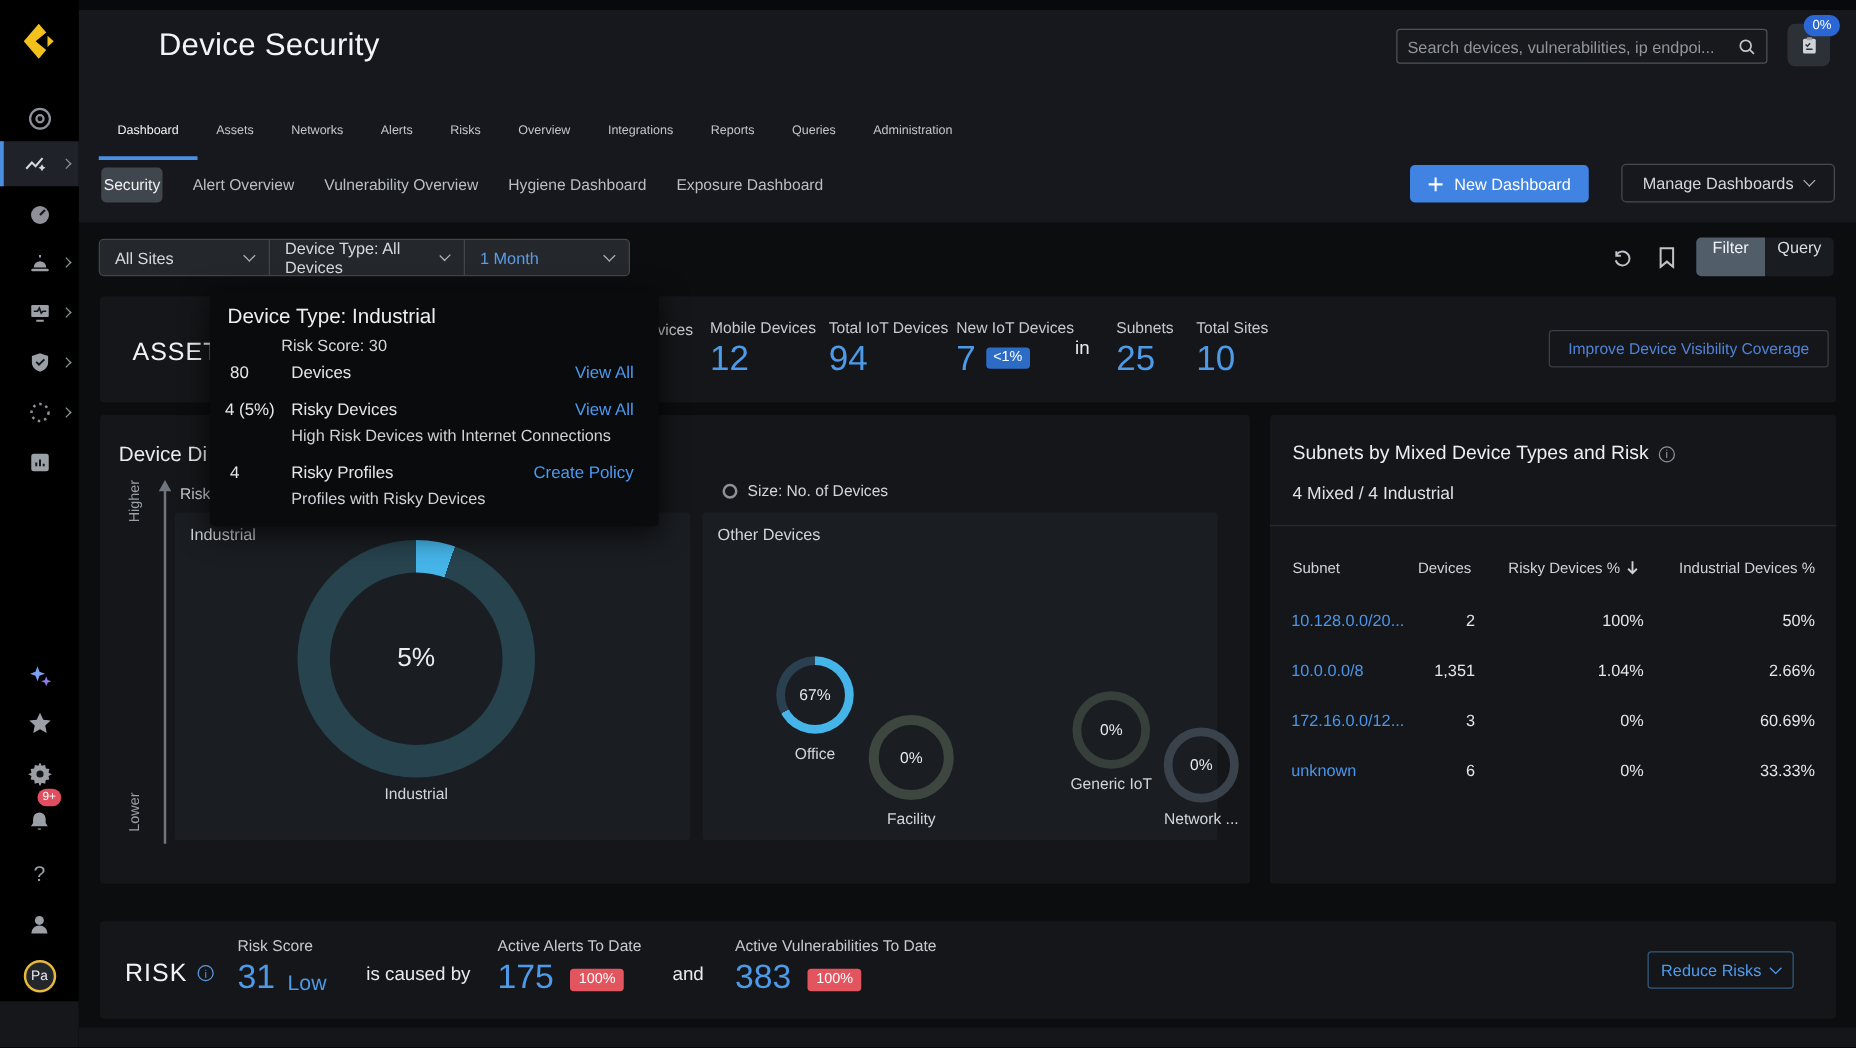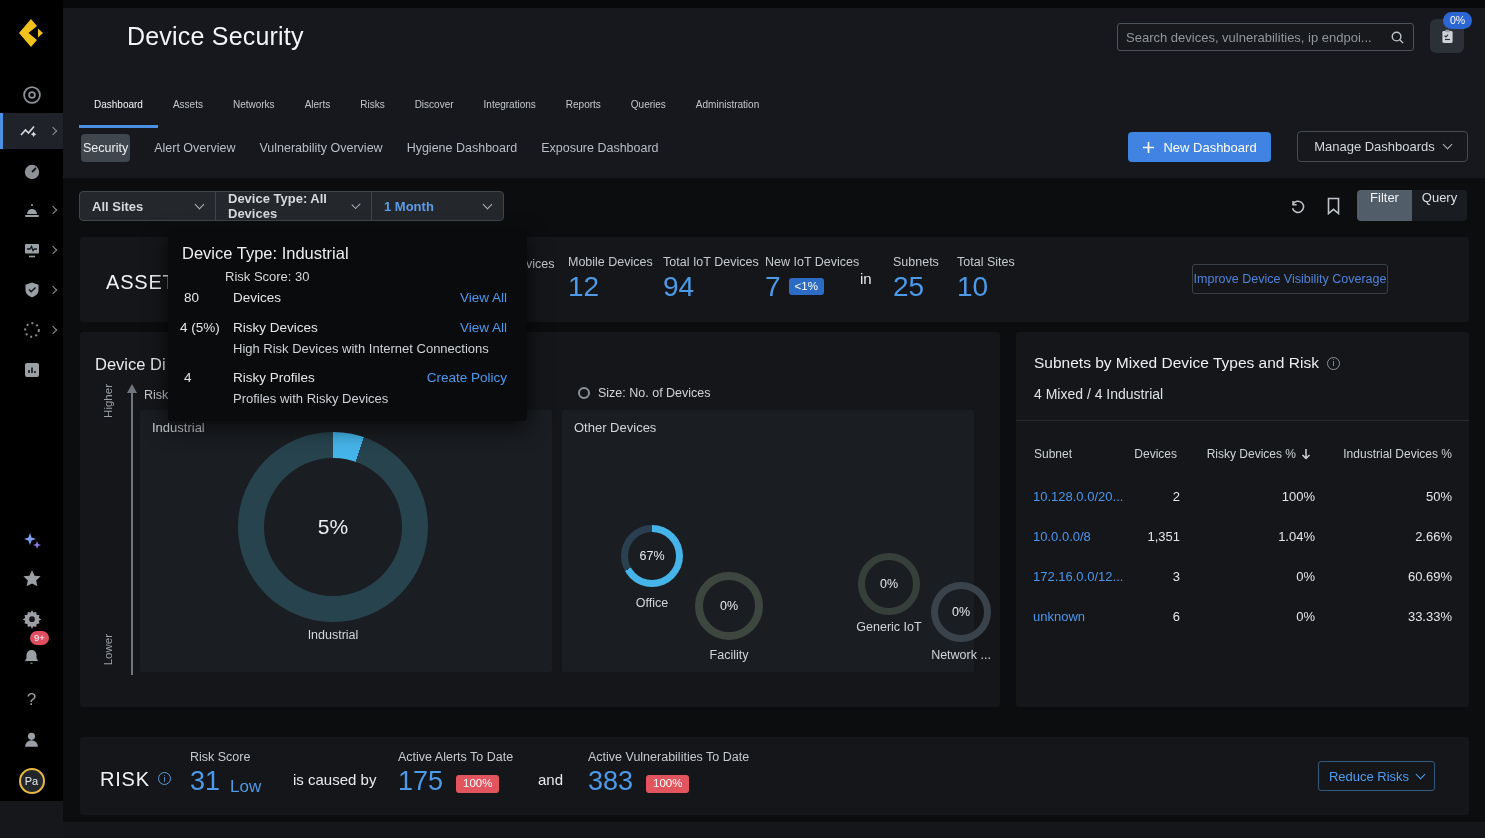--- a/index.html
+++ b/index.html
@@ -36,21 +36,21 @@
   .tab.active { color:#f1f3f4; border-bottom:3px solid #4b8fe2; }
   .subtabs { position:absolute; left:18px; top:126px; display:flex; align-items:center; gap:24px; }
   .subtab { font-size:12.5px; color:#b9bec4; cursor:pointer; }
   .subtab.chip { background:#40464d; color:#eef0f2; padding:7px 2px; border-radius:4px; }
   .btn-new { position:absolute; left:1065px; top:124px; width:143px; height:30px; background:#4083e3; border:none; border-radius:4px; color:#fff; font-size:13px; display:flex; align-items:center; justify-content:center; gap:8px; cursor:pointer; font-family:"Liberation Sans",sans-serif; }
   .btn-manage { position:absolute; left:1234px; top:123px; width:171px; height:31px; background:transparent; border:1px solid #454a51; border-radius:4px; color:#d3d6da; font-size:13px; display:flex; align-items:center; justify-content:center; gap:9px; cursor:pointer; font-family:"Liberation Sans",sans-serif; }
   .chev-d { width:7px; height:7px; border-right:1.5px solid #aeb4ba; border-bottom:1.5px solid #aeb4ba; transform:rotate(45deg); margin-top:-4px; display:inline-block; }
 
   
   .filter-group { position:absolute; left:79px; top:191px; height:30px; display:flex; border:1px solid #41464c; border-radius:4px; background:#24282d; z-index:5; }
-  .fsel { display:flex; align-items:center; justify-content:space-between; padding:0 12px; font-size:13px; color:#d7dadd; cursor:pointer;font-weight:bold; }
+  .fsel { display:flex; align-items:center; justify-content:space-between; padding:0 12px; font-size:13px; color:#d7dadd; cursor:pointer; }
   .fsel + .fsel { border-left:1px solid #41464c; }
   .ficon { position:absolute; top:195px; width:22px; height:22px; display:flex; align-items:center; justify-content:center; cursor:pointer; }
   .toggle { position:absolute; top:190px; height:31px; width:55px; font-size:13px; display:flex; justify-content:center; cursor:pointer; }
   .toggle.on { background:#515d69; color:#f0f2f4; border-radius:4px 0 0 4px; }
   .toggle.off { background:#191c20; color:#dcdfe2; border-radius:0 4px 4px 0; }
 
   
   .card { position:absolute; background:#141619; border-radius:3px; }
   .sec-title { font-size:20px; color:#f0f2f4; letter-spacing:.8px; }
 
@@ -233,21 +233,21 @@
         </svg>
     </div>
     <div class="cov-badge">0%</div>
 
     <nav class="tabs">
       <div class="tab active">Dashboard</div>
       <div class="tab">Assets</div>
       <div class="tab">Networks</div>
       <div class="tab">Alerts</div>
       <div class="tab">Risks</div>
-      <div class="tab">Discover</div>
+      <div class="tab">Overview</div>
       <div class="tab">Integrations</div>
       <div class="tab">Reports</div>
       <div class="tab">Queries</div>
       <div class="tab">Administration</div>
     </nav>
 
     <div class="subtabs">
       <span class="subtab chip">Security</span>
       <span class="subtab">Alert Overview</span>
       <span class="subtab">Vulnerability Overview</span>
@@ -320,21 +320,21 @@
     </div>
     <div style="position:absolute;left:780px;top:33px;font-size:15px;color:#e8eaec">in</div>
     <div class="stat" style="left:813px;top:18px">
       <div class="lbl">Subnets</div>
       <div class="val">25</div>
     </div>
     <div class="stat" style="left:877px;top:18px">
       <div class="lbl">Total Sites</div>
       <div class="val">10</div>
     </div>
-    <button class="btn-outline" style="position:absolute;left:1112px;top:27px;width:196px;height:30px">
+    <button class="btn-outline" style="position:absolute;left:1159px;top:27px;width:224px;height:30px">
       <span>Improve Device Visibility Coverage</span>
     </button>
   </div>
 
   <div class="card" style="left:80px;top:332px;width:920px;height:375px">
     <div class="chart-title">Device Di</div>
 
     <div class="radio-row" style="left:498px">
       <span class="radio"></span>
       <span>Size: No. of Devices</span>

